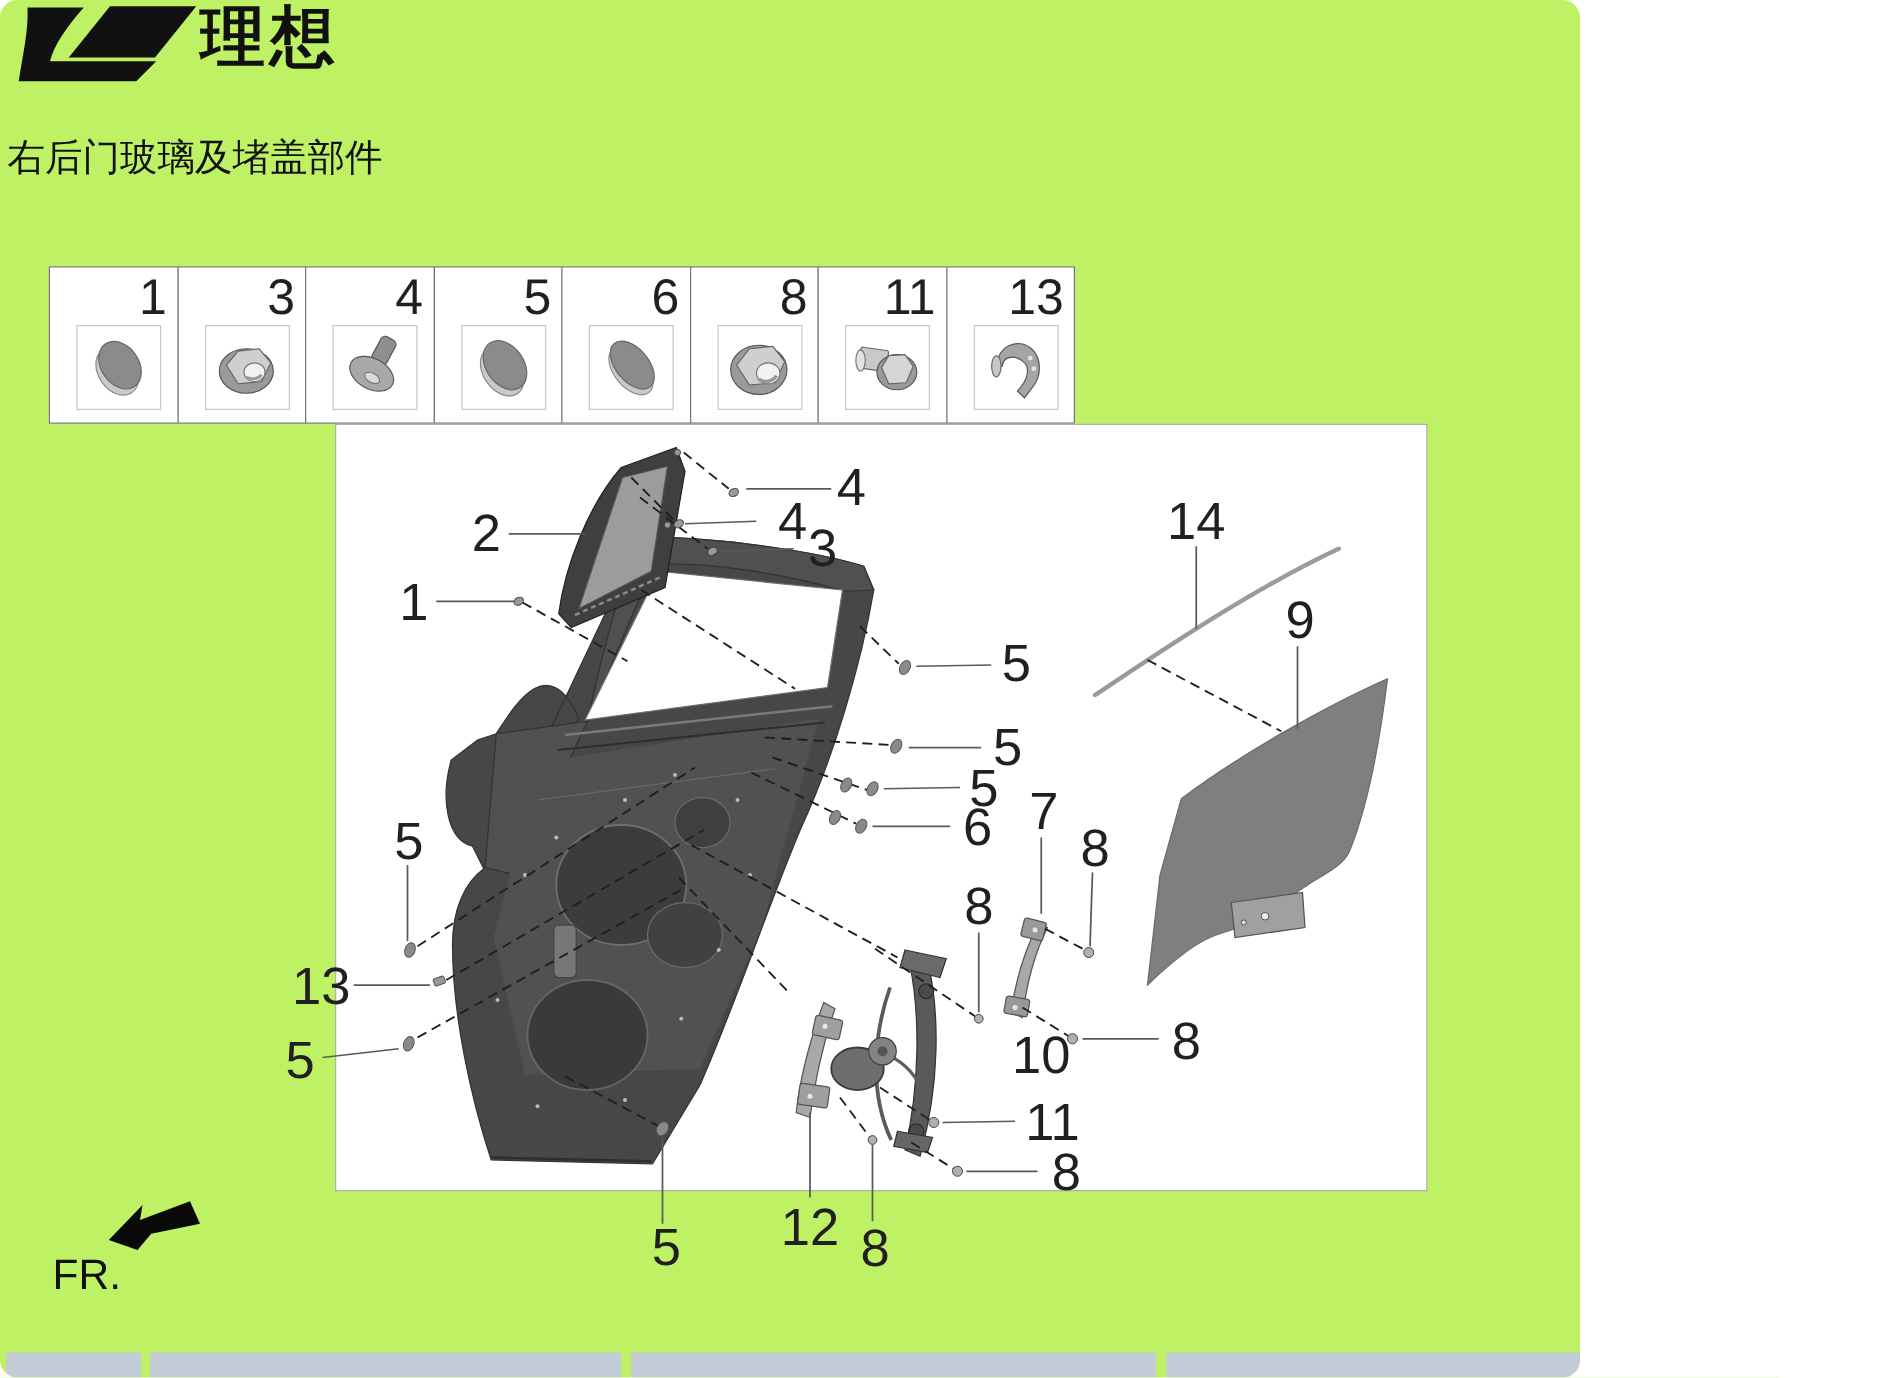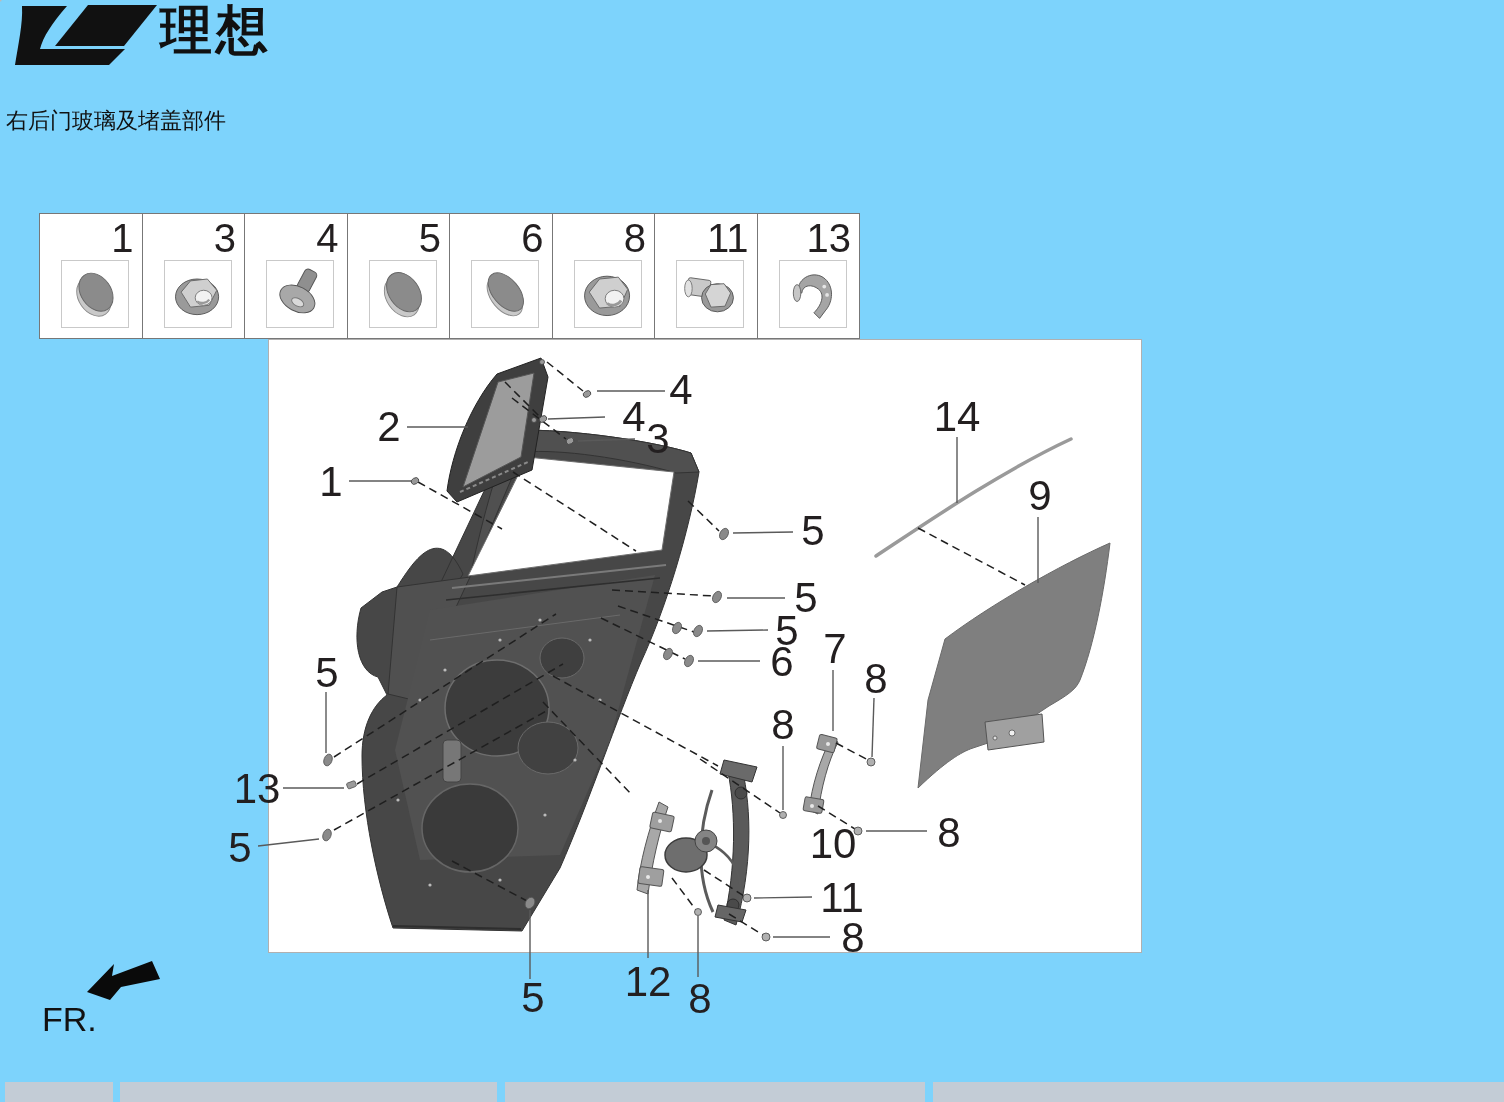--- a/index.html
+++ b/index.html
@@ -1,22 +1,22 @@
 <!DOCTYPE html>
 <html><head>
 <meta charset="utf-8">
 <style>
   html,body{margin:0;padding:0;background:#ffffff;}
-  #page{position:relative;width:1504px;height:1102px;background:#7dd3fc;overflow:hidden;
-        font-family:"Liberation Sans",sans-serif;color:#1a1a1a;}
+  #page{position:relative;width:1264px;height:1102px;background:#bef264;overflow:hidden;
+        font-family:"Liberation Sans",sans-serif;color:#1a1a1a;border-radius:14px;}
   
   #logo-mark{position:absolute;left:8px;top:2px;}
   #logo-text{position:absolute;left:160px;top:-4px;font-size:52px;font-weight:600;
              letter-spacing:4px;color:#111;line-height:68px;}
-  #page-title{position:absolute;left:6px;top:106px;font-size:22px;font-weight:400;color:#111;}
+  #page-title{position:absolute;left:6px;top:106px;font-size:30px;font-weight:400;color:#111;}
   
   #parts-strip{position:absolute;left:39px;top:213px;display:flex;}
   .part-cell{width:101.5px;height:124px;border:1px solid #777;background:#fff;
              position:relative;margin-right:-1px;}
   .part-num{position:absolute;top:2px;right:8px;font-size:40px;color:#231f20;}
   .part-imgbox{position:absolute;left:21px;top:46px;width:66px;height:66px;
                border:1px solid #c9c9c9;display:flex;align-items:center;justify-content:center;}
   
   #diagram-svg{position:absolute;left:0;top:0;}
   text.callout{font-size:42px;fill:#231f20;text-anchor:middle;font-family:"Liberation Sans",sans-serif;}

